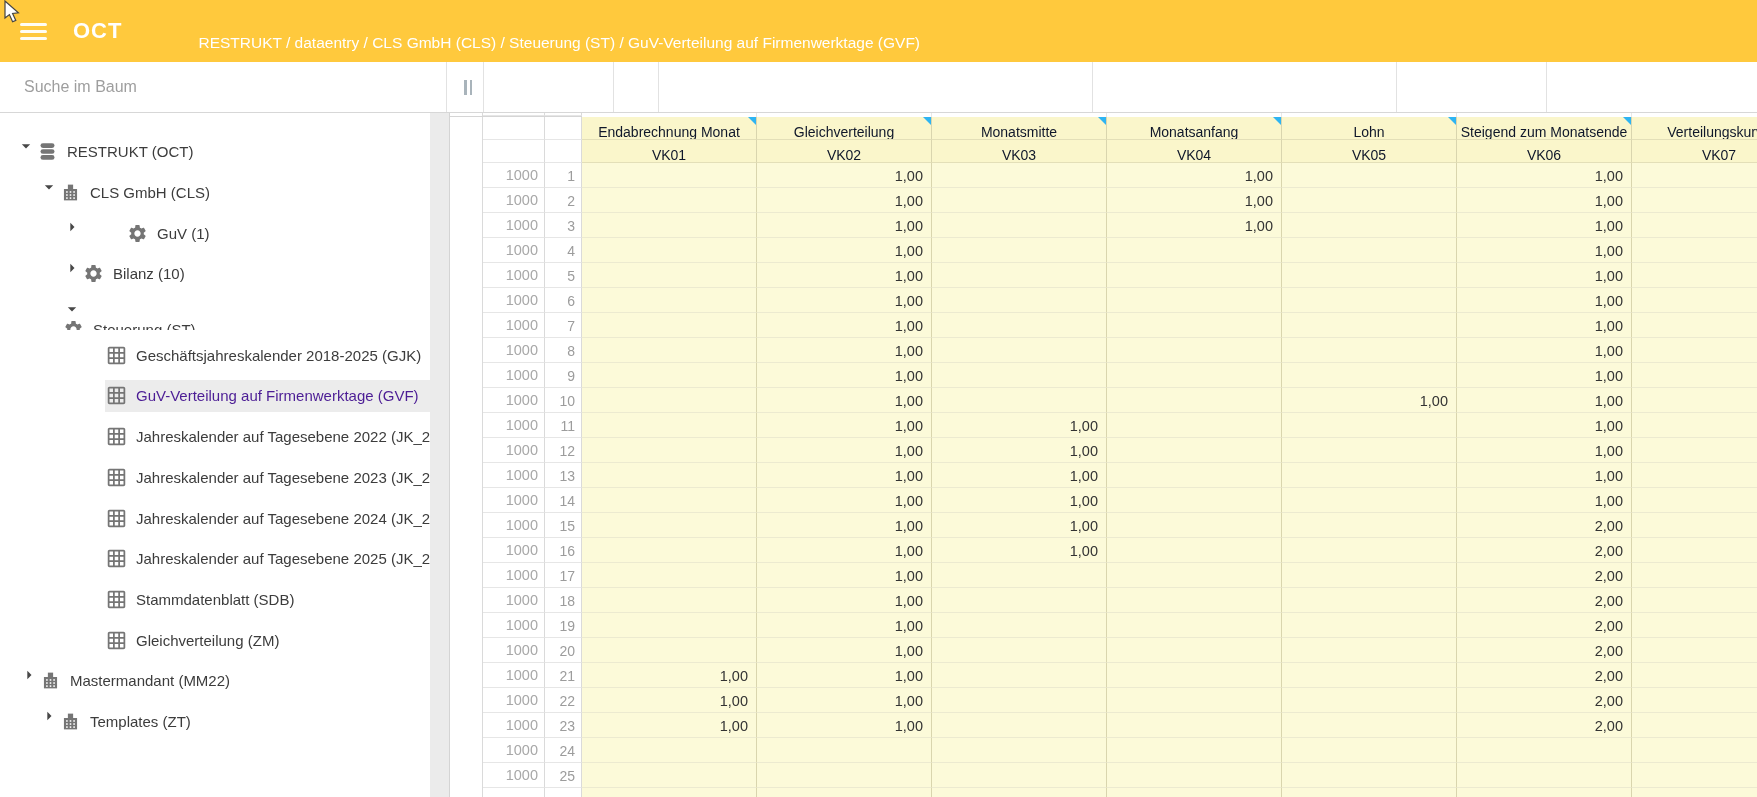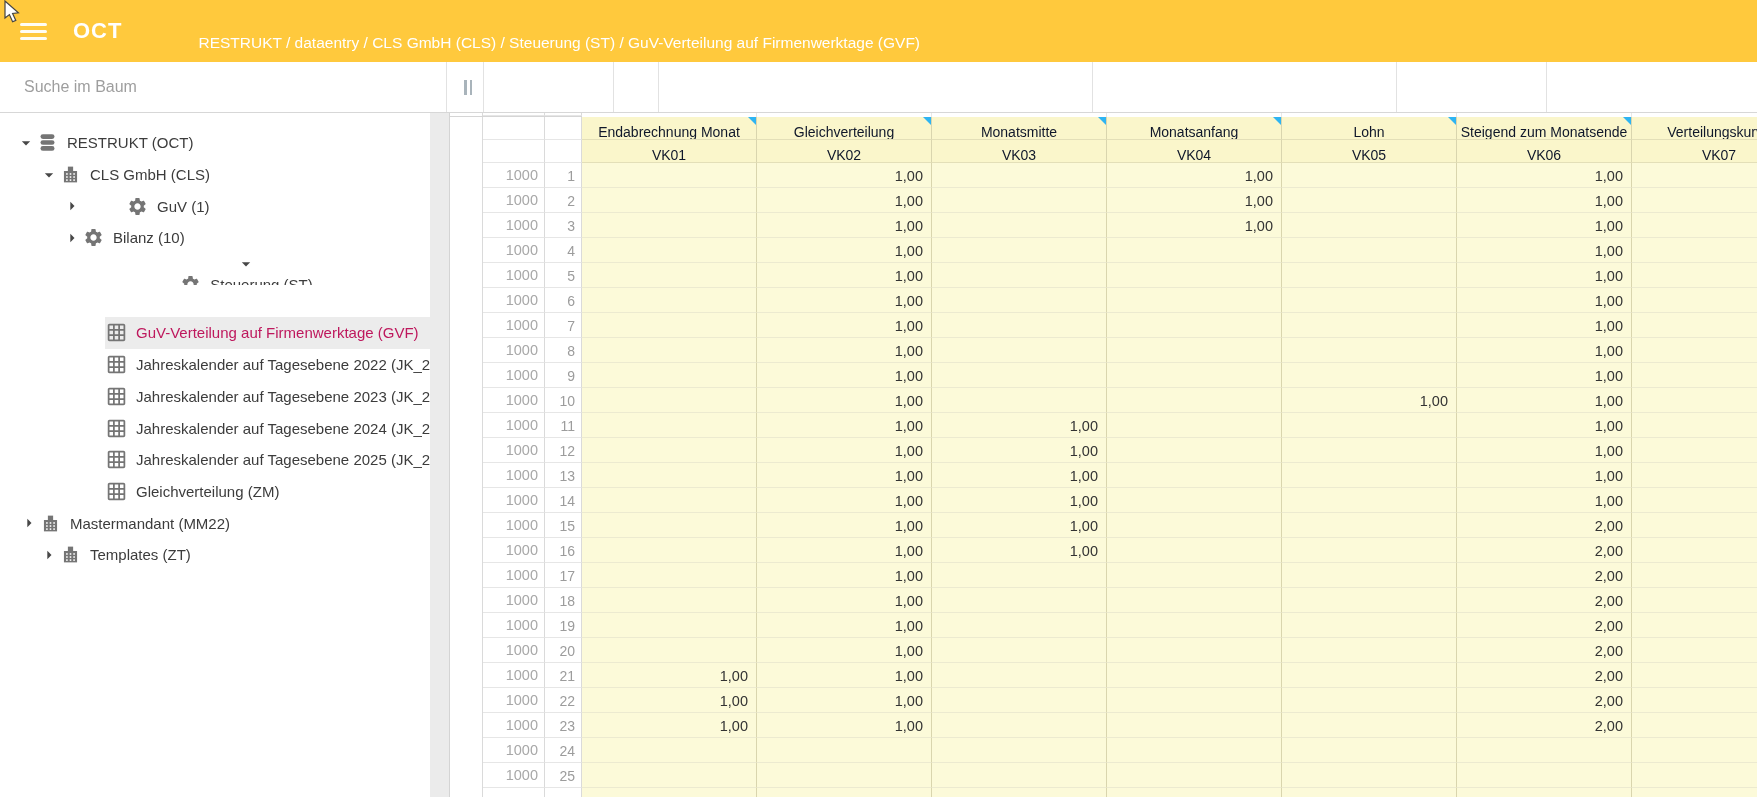--- a/index.html
+++ b/index.html
@@ -36,27 +36,27 @@
   .fxbtn .fx { font-family:"DejaVu Serif", serif; font-style:italic; font-size:18px; color:#666; }
   .val-input { position:absolute; left:669px; top:73px; width:72px; height:30px; border:1px solid #b9b9b9;
                padding:0 0 0 10px; font-size:16px; color:#222; font-family:inherit; outline:none; }
   .desc-input { position:absolute; left:1570px; top:71px; width:250px; height:34px; border:1px solid #c6c6c6;
                 padding:0 0 0 12px; font-size:15.5px; color:#444; font-family:inherit; outline:none; }
   .desc-input::placeholder { color:#9f9f9f; font-style:italic; }
 
   
   .sidebar { position:absolute; left:0; top:113px; width:430px; bottom:0; background:#fff;
              overflow:hidden; padding-top:14px; }
-  .tree-item { height:31.7px; display:flex; align-items:center; white-space:nowrap; overflow:hidden;
-               font-size:15px; color:#3c3c3c; cursor:pointer; }
+  .tree-item { height:31.7px; display:flex; white-space:nowrap; overflow:hidden;
+               font-size:15px; color:#3c3c3c; cursor:pointer;margin-top:9px; }
   .expander { width:20px; height:20px; flex:none; display:flex; align-items:center; justify-content:center; }
   .expander svg { width:20px; height:20px; }
   .tree-content { display:flex; align-items:center; flex:1 1 auto; min-width:0; height:100%; }
   .tree-item.selected .tree-content { background:#ececec; }
-  .tree-item.selected .tlabel { color:#be185d; }
+  .tree-item.selected .tlabel { color:#4c1d95; }
   .ticon { width:21px; height:21px; flex:none; margin:0 9px 0 1px; }
   .ticon svg { width:21px; height:21px; display:block; }
   .tlabel { overflow:hidden; white-space:nowrap; }
 
   
   .grid { position:absolute; left:430px; top:113px; right:0; bottom:0; overflow:hidden; background:#fff; }
   .gray-rail { position:absolute; left:0; top:0; bottom:0; width:20px; background:#ebebeb;
                border-right:1px solid #d4d4d4; }
   .grid-inner { position:absolute; left:20px; top:0; }
   .grow { display:flex; }
@@ -288,20 +288,28 @@
         <span class="ticon">
           <svg viewBox="0 0 24 24" fill="#757575">
             <path d="M19.14 12.94c.04-.3.06-.61.06-.94 0-.32-.02-.64-.07-.94l2.03-1.58a.49.49 0 0 0 .12-.61l-1.92-3.32a.488.488 0 0 0-.59-.22l-2.39.96c-.5-.38-1.03-.7-1.62-.94l-.36-2.54a.484.484 0 0 0-.48-.41h-3.84c-.24 0-.43.17-.47.41l-.36 2.54c-.59.24-1.13.57-1.62.94l-2.39-.96c-.22-.08-.47 0-.59.22L2.74 8.87c-.12.21-.08.47.12.61l2.03 1.58c-.05.3-.09.63-.09.94s.02.64.07.94l-2.03 1.58a.49.49 0 0 0-.12.61l1.92 3.32c.12.22.37.29.59.22l2.39-.96c.5.38 1.03.7 1.62.94l.36 2.54c.05.24.24.41.48.41h3.84c.24 0 .44-.17.47-.41l.36-2.54c.59-.24 1.13-.56 1.62-.94l2.39.96c.22.08.47 0 .59-.22l1.92-3.32a.49.49 0 0 0-.12-.61l-2.01-1.58zM12 15.6c-1.98 0-3.6-1.62-3.6-3.6s1.62-3.6 3.6-3.6 3.6 1.62 3.6 3.6-1.62 3.6-3.6 3.6z"></path>
           </svg>
         </span>
         <span class="tlabel">Steuerung (ST)</span>
       </span>
     </div>
     <div class="tree-item" style="padding-left: 85px;">
       <span class="expander"></span>
+      <span class="tree-content">
+        <span class="ticon">
+          <svg viewBox="0 0 24 24" fill="#757575">
+            <path d="M20 2H4c-1.1 0-2 .9-2 2v16c0 1.1.9 2 2 2h16c1.1 0 2-.9 2-2V4c0-1.1-.9-2-2-2zM8 20H4v-4h4v4zm0-6H4v-4h4v4zm0-6H4V4h4v4zm6 12h-4v-4h4v4zm0-6h-4v-4h4v4zm0-6h-4V4h4v4zm6 12h-4v-4h4v4zm0-6h-4v-4h4v4zm0-6h-4V4h4v4z"></path>
+          </svg>
+        </span>
+        <span class="tlabel">Geschäftsjahreskalender 2018-2025 (GJK)</span>
+      </span>
     </div>
     <div class="tree-item selected" style="padding-left: 85px;">
       <span class="expander"></span>
       <span class="tree-content">
         <span class="ticon">
           <svg viewBox="0 0 24 24" fill="#757575">
             <path d="M20 2H4c-1.1 0-2 .9-2 2v16c0 1.1.9 2 2 2h16c1.1 0 2-.9 2-2V4c0-1.1-.9-2-2-2zM8 20H4v-4h4v4zm0-6H4v-4h4v4zm0-6H4V4h4v4zm6 12h-4v-4h4v4zm0-6h-4v-4h4v4zm0-6h-4V4h4v4zm6 12h-4v-4h4v4zm0-6h-4v-4h4v4zm0-6h-4V4h4v4z"></path>
           </svg>
         </span>
         <span class="tlabel">GuV-Verteilung auf Firmenwerktage (GVF)</span>
@@ -342,20 +350,31 @@
     </div>
     <div class="tree-item" style="padding-left: 85px;">
       <span class="expander"></span>
       <span class="tree-content">
         <span class="ticon">
           <svg viewBox="0 0 24 24" fill="#757575">
             <path d="M20 2H4c-1.1 0-2 .9-2 2v16c0 1.1.9 2 2 2h16c1.1 0 2-.9 2-2V4c0-1.1-.9-2-2-2zM8 20H4v-4h4v4zm0-6H4v-4h4v4zm0-6H4V4h4v4zm6 12h-4v-4h4v4zm0-6h-4v-4h4v4zm0-6h-4V4h4v4zm6 12h-4v-4h4v4zm0-6h-4v-4h4v4zm0-6h-4V4h4v4z"></path>
           </svg>
         </span>
         <span class="tlabel">Jahreskalender auf Tagesebene 2025 (JK_20</span>
+      </span>
+    </div>
+    <div class="tree-item" style="padding-left: 85px;">
+      <span class="expander"></span>
+      <span class="tree-content">
+        <span class="ticon">
+          <svg viewBox="0 0 24 24" fill="#757575">
+            <path d="M20 2H4c-1.1 0-2 .9-2 2v16c0 1.1.9 2 2 2h16c1.1 0 2-.9 2-2V4c0-1.1-.9-2-2-2zM8 20H4v-4h4v4zm0-6H4v-4h4v4zm0-6H4V4h4v4zm6 12h-4v-4h4v4zm0-6h-4v-4h4v4zm0-6h-4V4h4v4zm6 12h-4v-4h4v4zm0-6h-4v-4h4v4zm0-6h-4V4h4v4z"></path>
+          </svg>
+        </span>
+        <span class="tlabel">Stammdatenblatt (SDB)</span>
       </span>
     </div>
     <div class="tree-item" style="padding-left: 85px;">
       <span class="expander"></span>
       <span class="tree-content">
         <span class="ticon">
           <svg viewBox="0 0 24 24" fill="#757575">
             <path d="M20 2H4c-1.1 0-2 .9-2 2v16c0 1.1.9 2 2 2h16c1.1 0 2-.9 2-2V4c0-1.1-.9-2-2-2zM8 20H4v-4h4v4zm0-6H4v-4h4v4zm0-6H4V4h4v4zm6 12h-4v-4h4v4zm0-6h-4v-4h4v4zm0-6h-4V4h4v4zm6 12h-4v-4h4v4zm0-6h-4v-4h4v4zm0-6h-4V4h4v4z"></path>
           </svg>
         </span>

